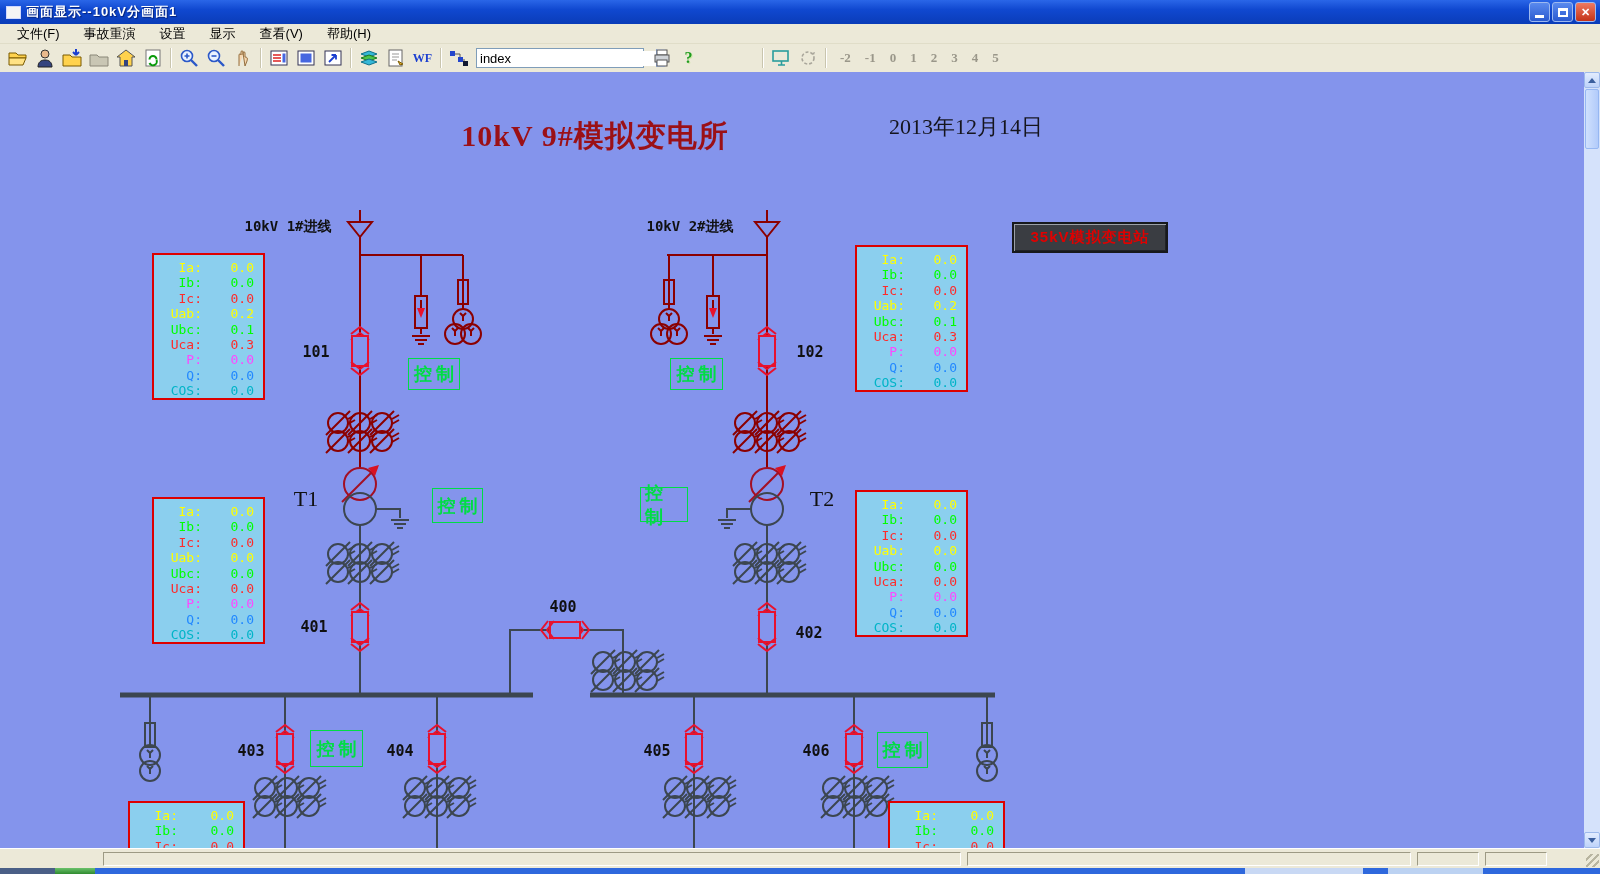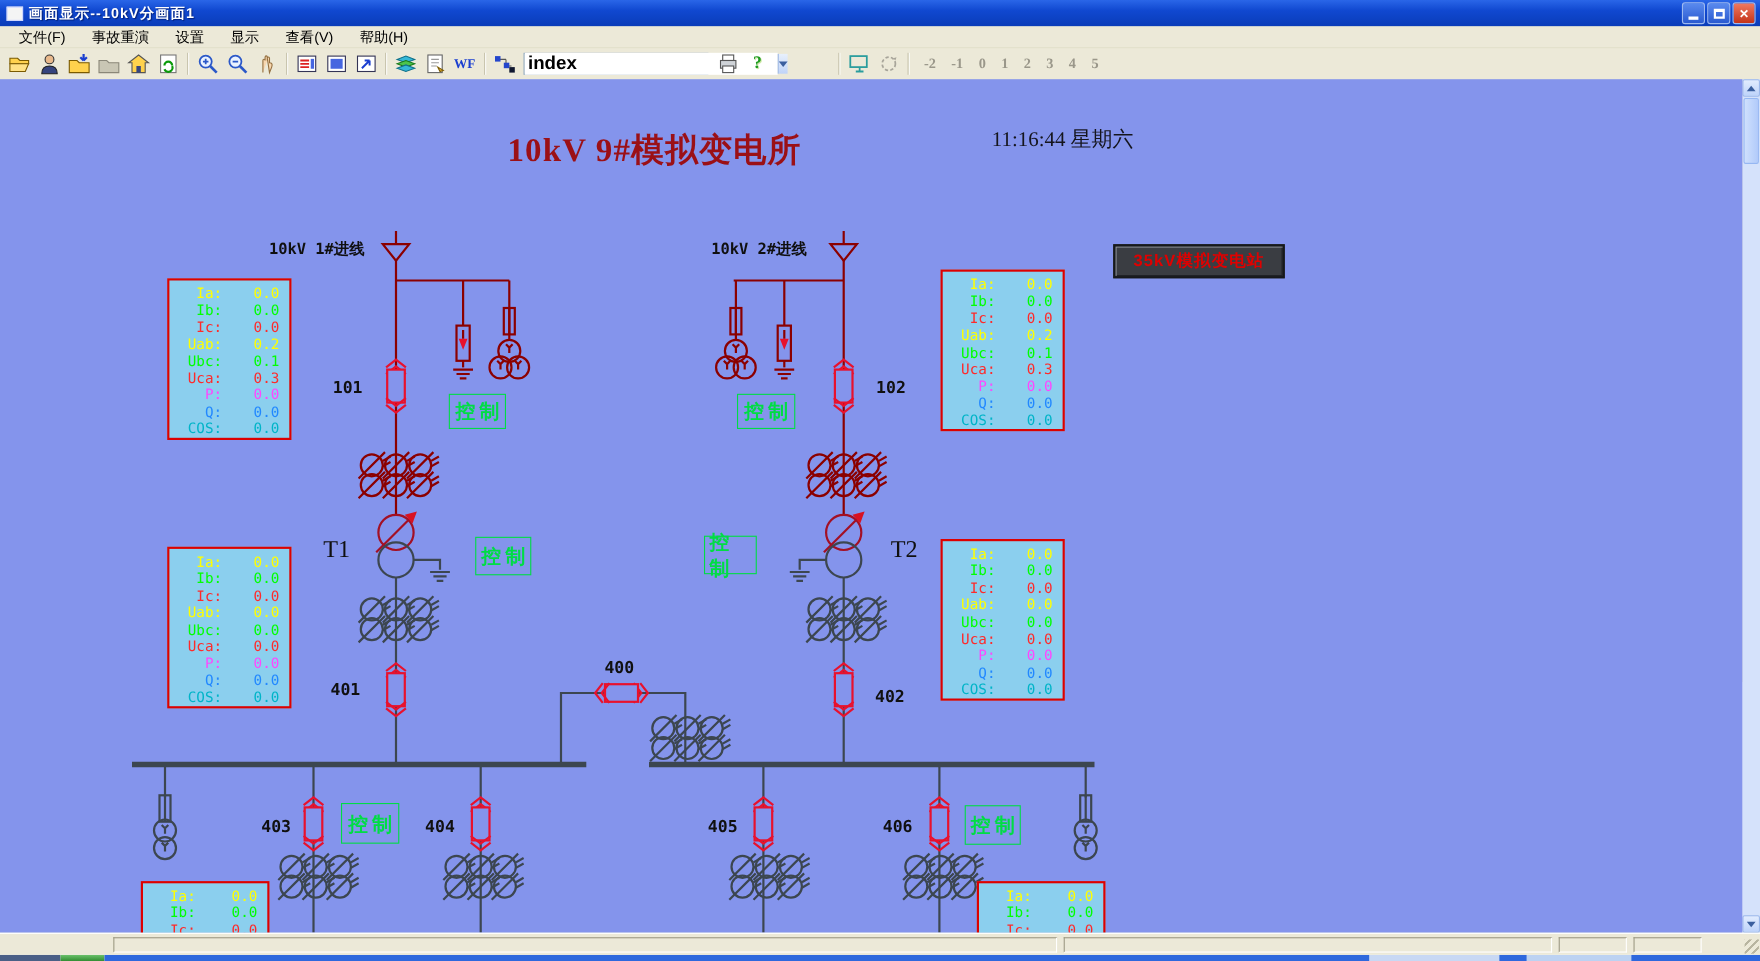--- a/index.html
+++ b/index.html
@@ -25,21 +25,21 @@
   .menu-item { padding:1px 9px; margin-right:6px; }
 
   
   .toolbar { height:28px; background:#ece9d8; display:flex; align-items:center; padding:0 4px; flex:0 0 auto; }
   .tbtn { width:25px; height:24px; display:flex; align-items:center; justify-content:center; margin:0 1px; }
   .tbtn svg { display:block; }
   .tsep { width:1px; height:20px; background:#c9c5ae; margin:0 4px; box-shadow:1px 0 0 #fff; }
   .wf-label { font-weight:bold; font-size:12px; color:#1b3fd0; font-family:"Liberation Serif",serif; }
   .help-glyph { font-weight:bold; font-size:16px; color:#1f9b1f; font-family:"Liberation Serif",serif; text-shadow:1px 1px 0 #cfe9a8; }
   .combo { width:168px; height:20px; background:#fff; border:1px solid #7f9db9; display:flex; align-items:center; margin:0 4px; }
-  .combo input { flex:1; border:none; outline:none; font-size:17px; padding-left:3px; font-family:"Liberation Sans",sans-serif;font-weight:bold; }
+  .combo input { flex:1; border:none; outline:none; font-size:13px; padding-left:3px; font-family:"Liberation Sans",sans-serif; }
   .combo-arrow { width:16px; height:18px; background:linear-gradient(180deg,#e8f0fc,#c0d4f8); border-left:1px solid #9db9eb;
     display:flex; align-items:center; justify-content:center; }
   .combo-arrow::after { content:""; border:4px solid transparent; border-top:5px solid #3b5f9e; margin-top:4px; }
   .znums { display:flex; gap:14px; margin-left:10px; font-size:13px; font-weight:bold; color:#9a978a; font-family:"Liberation Serif",serif; }
 
   
   .workspace { flex:0 0 auto; height:776px; display:flex; }
   .canvas { position:relative; width:1584px; height:776px; background:#8494ec; overflow:hidden; }
   .schematic { position:absolute; left:0; top:0; }
 
@@ -401,21 +401,21 @@
           <text x="400" y="684">404</text>
           <text x="657" y="684">405</text>
           <text x="816" y="684">406</text>
           <text x="306" y="434" font-size="22" font-weight="normal" font-family="'Liberation Serif', serif">T1</text>
           <text x="822" y="434" font-size="22" font-weight="normal" font-family="'Liberation Serif', serif">T2</text>
         </g>
       </svg>
 
       <div class="main-title">10kV 9#模拟变电所</div>
       <div class="datetime">
-        <div class="d2">11:16:44  星期六</div>
+        <div class="d1">2013年12月14日</div>
       </div>
 
       <div class="mpanel" style="left:152px; top:181px;">
           <div class="mrow" style="color: rgb(255, 255, 0);">
             <span class="ml">Ia:</span>
             <span class="mv">0.0</span>
           </div>
           <div class="mrow" style="color: rgb(0, 255, 0);">
             <span class="ml">Ib:</span>
             <span class="mv">0.0</span>

